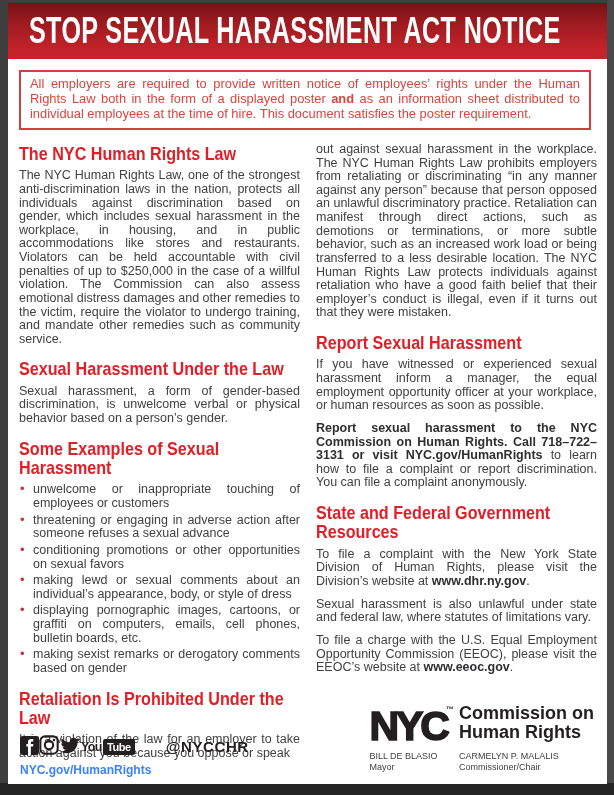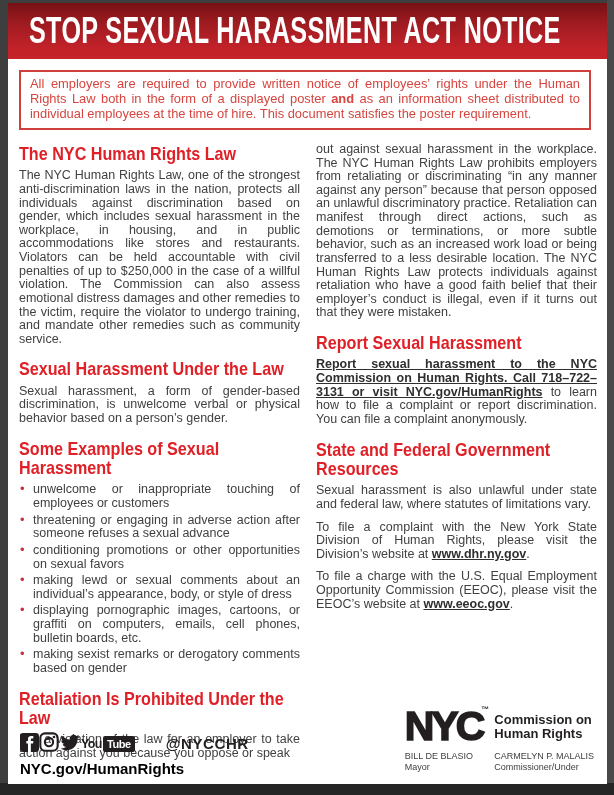--- a/index.html
+++ b/index.html
@@ -55,37 +55,37 @@
     color:#e02027; font-weight:bold; font-size:19px; line-height:1.02;
     width:117.6%; transform:scaleX(0.85); transform-origin:0 0;
     margin:13px 0 6px 0;
   }
   h2.first { margin-top:1px; }
 
   .col p {
     color:#414042; font-size:12.5px; line-height:1.09;
     text-align:justify; margin-bottom:9px;
   }
-  .col p b { font-weight:bold; color:#2f2e30;text-decoration:underline; }
+  .col p b { font-weight:bold; color:#2f2e30; }
 
   ul { list-style:none; margin:2px 0 6px 0; }
   ul li {
     position:relative; padding-left:14px; margin-bottom:3px;
     color:#414042; font-size:12.5px; line-height:1.09; text-align:justify;
   }
   ul li::before {
     content:"\2022"; position:absolute; left:1px; top:-1px;
     color:#c9303a; font-size:13px;
   }
 
   
   .footer-left { position:absolute; left:12px; bottom:7px; }
   .social-row { display:flex; align-items:flex-end; }
   .handle { font-weight:bold; font-size:15px; letter-spacing:0.6px; color:#231f20; padding-left:2px;margin-left:29px; }
-  .website { font-weight:bold; font-size:15px; color:#000000; margin-top:8px; }
+  .website { font-weight:bold; font-size:12px; color:#3b82f6; margin-top:8px; }
 
   .yt-badge { display:flex; align-items:center; }
   .yt-you { font-weight:bold; font-size:12.5px; letter-spacing:-0.6px; color:#231f20; }
   .yt-tube {
     background:#231f20; color:#ffffff; font-weight:bold; font-size:11px;
     padding:1.5px 4px 2.5px 4px; border-radius:2px; margin-left:1px; letter-spacing:-0.4px;
   }
 
   .footer-right {
     position:absolute; right:13px; bottom:10px;
@@ -93,21 +93,21 @@
   }
   .nyc-logo {
     font-weight:bold; font-size:41px; line-height:0.78; letter-spacing:-3px;
     color:#231f20; -webkit-text-stroke:1.6px #231f20;
     align-self:end; position:relative; padding-right:4px;
   }
   .nyc-logo sup {
     font-size:8px; letter-spacing:0; -webkit-text-stroke:0;
     position:absolute; top:-4px; right:-3px;
   }
-  .agency { font-weight:bold; font-size:13px; line-height:1.08; color:#231f20; align-self:center; }
+  .agency { font-weight:bold; font-size:18px; line-height:1.08; color:#231f20; align-self:center; }
   .byline { font-size:9px; line-height:1.3; color:#414042; }
 </style>
 </head>
 <body>
 
 <div class="scan-right"></div>
 <div class="scan-bottom"></div>
 
 <div class="page">
 
@@ -139,25 +139,26 @@
       </ul>
 
       <h2>Retaliation Is Prohibited Under the Law</h2>
       <p>It is a violation of the law for an employer to take action against you because you oppose or speak</p>
     </div>
 
     <div class="col">
       <p>out against sexual harassment in the workplace. The NYC Human Rights Law prohibits employers from retaliating or discriminating “in any manner against any person” because that person opposed an unlawful discriminatory practice. Retaliation can manifest through direct actions, such as demotions or terminations, or more subtle behavior, such as an increased work load or being transferred to a less desirable location. The NYC Human Rights Law protects individuals against retaliation who have a good faith belief that their employer’s conduct is illegal, even if it turns out that they were mistaken.</p>
 
       <h2>Report Sexual Harassment</h2>
+      <p>If you have witnessed or experienced sexual harassment inform a manager, the equal employment opportunity officer at your workplace, or human resources as soon as possible.</p>
       <p><b>Report sexual harassment to the NYC Commission on Human Rights. Call 718–722–3131 or visit NYC.gov/HumanRights</b><span> to learn how to file a complaint or report discrimination. You can file a complaint anonymously.</span></p>
 
       <h2>State and Federal Government Resources</h2>
+      <p><span>To file a complaint with the New York State Division of Human Rights, please visit the Division’s website at </span><b>www.dhr.ny.gov</b><span>.</span></p>
       <p>Sexual harassment is also unlawful under state and federal law, where statutes of limitations vary.</p>
-      <p><span>To file a complaint with the New York State Division of Human Rights, please visit the Division’s website at </span><b>www.dhr.ny.gov</b><span>.</span></p>
       <p><span>To file a charge with the U.S. Equal Employment Opportunity Commission (EEOC), please visit the EEOC’s website at </span><b>www.eeoc.gov</b><span>.</span></p>
     </div>
   </div>
 
   <div class="footer-left">
     <div class="social-row">
       <svg width="19" height="19" viewBox="0 0 24 24">
         <rect width="24" height="24" rx="4" fill="#231f20"></rect>
         <path d="M16.6 13.2h-2.9V24h-3.6V13.2H8V10h2.1V7.8c0-2.5 1.5-4 4.1-4h2.6v3.2h-1.9c-.8 0-1.2.4-1.2 1.2V10h3.2l-.3 3.2z" fill="#ffffff"></path>
       </svg>
@@ -183,17 +184,17 @@
     <div class="agency">
       <div>Commission on</div>
       <div>Human Rights</div>
     </div>
     <div class="byline">
       <div>BILL DE BLASIO</div>
       <div>Mayor</div>
     </div>
     <div class="byline">
       <div>CARMELYN P. MALALIS</div>
-      <div>Commissioner/Under</div>
+      <div>Commissioner/Chair</div>
     </div>
   </div>
 
 </div>
 
 </body></html>

